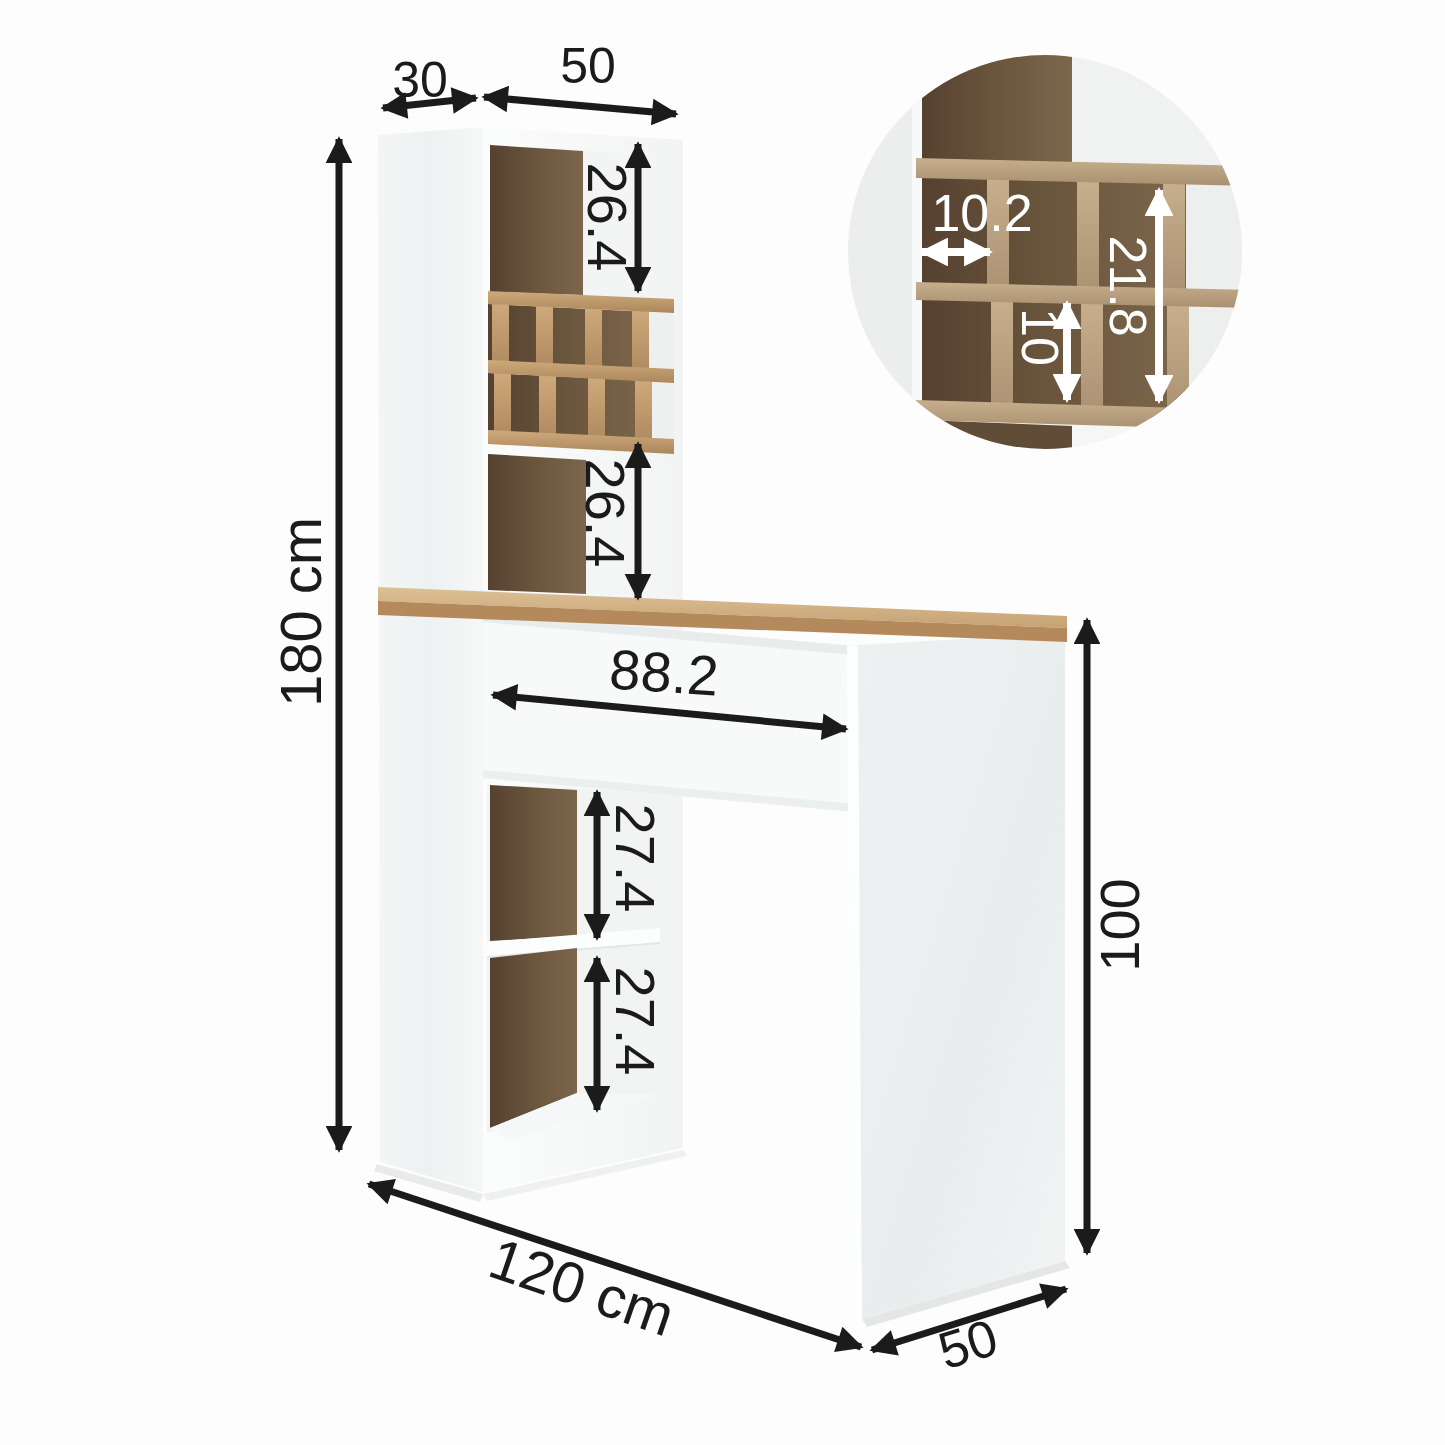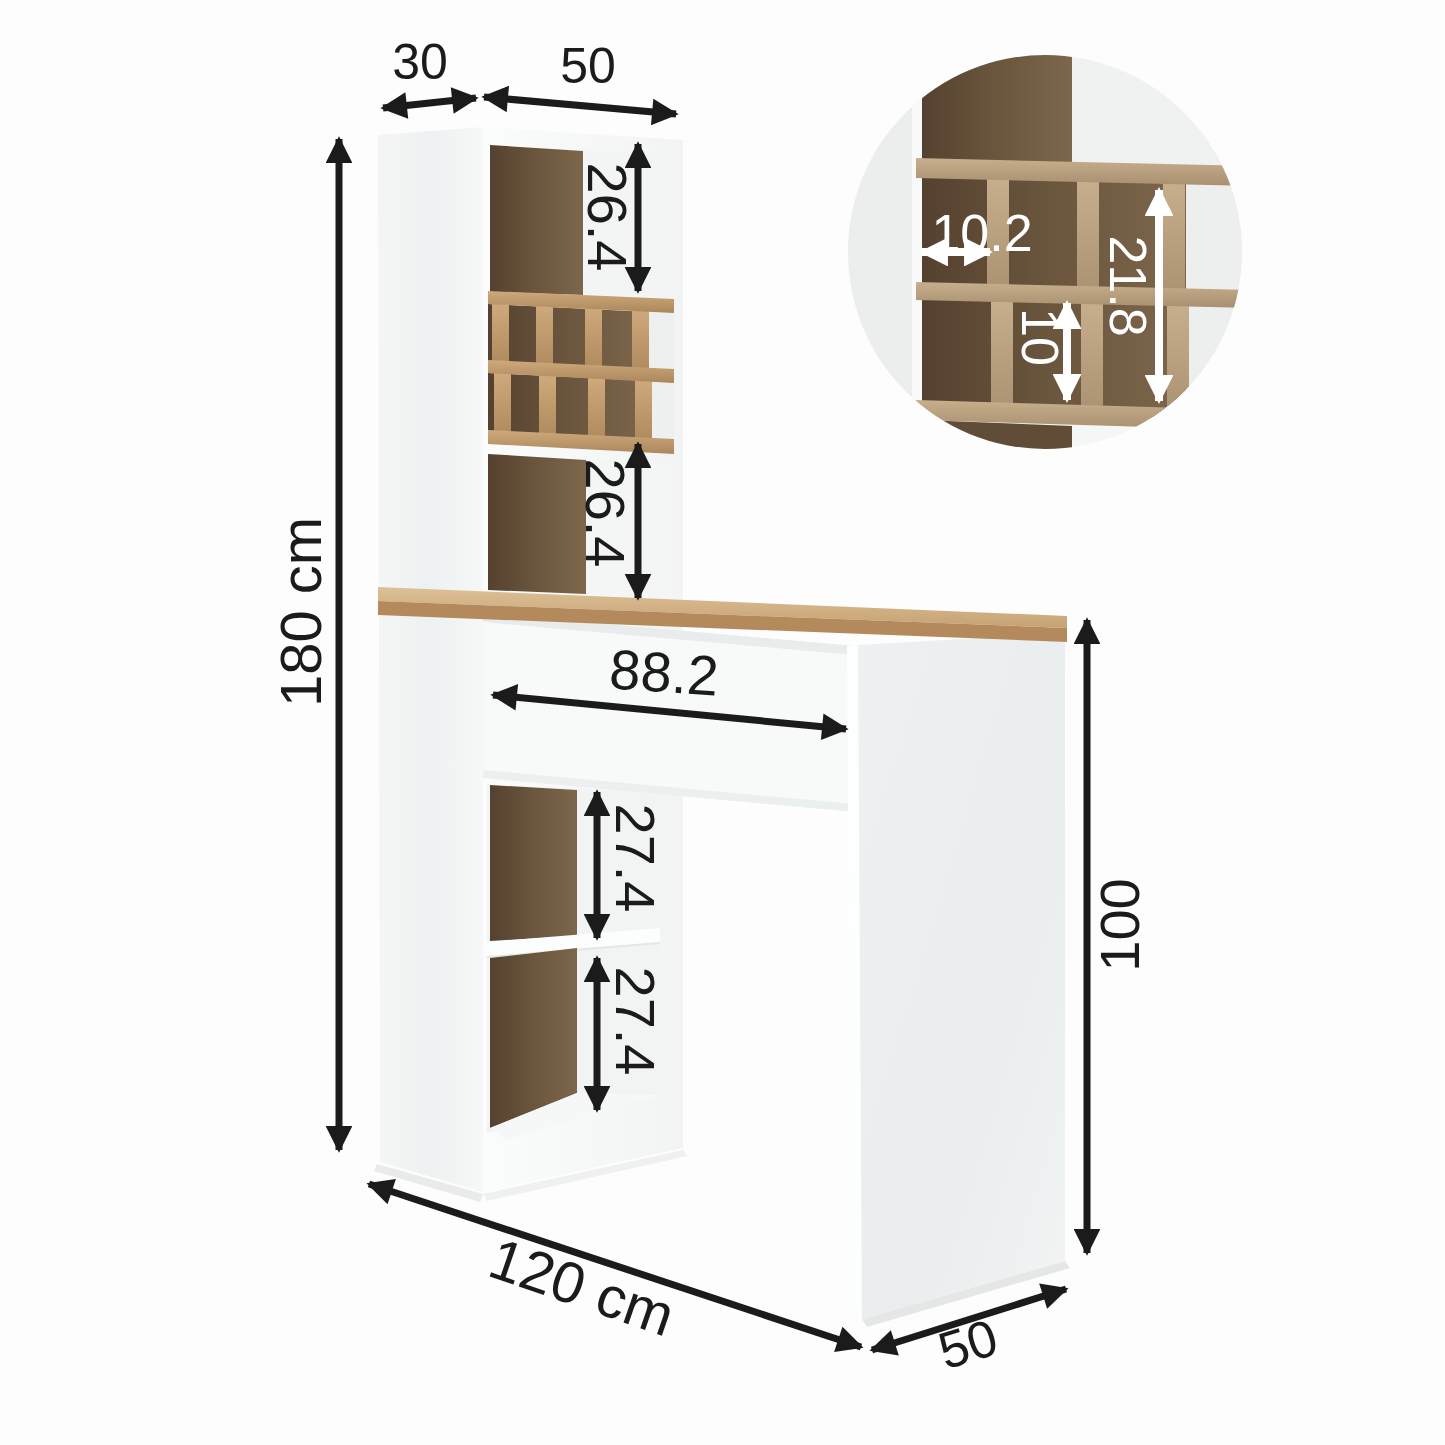--- a/index.html
+++ b/index.html
@@ -165,29 +165,29 @@
         <polygon points="916,400 1250,410 1250,430 916,420"></polygon>
       </g>
       <g stroke="#ffffff" stroke-width="8">
         <line x1="922" y1="252" x2="990" y2="252" marker-start="url(#ahw)" marker-end="url(#ahw)"></line>
         <line x1="1067" y1="303" x2="1067" y2="400" marker-start="url(#ahw)" marker-end="url(#ahw)"></line>
         <line x1="1159" y1="190" x2="1159" y2="401" marker-start="url(#ahw)" marker-end="url(#ahw)"></line>
       </g>
     </g>
   </svg>
 
-  <div class="dim" style="left:420px;top:62px;font-size:50px;">30</div>
+  <div class="dim" style="left:420px;top:80px;font-size:50px;">30</div>
   <div class="dim" style="left:588px;top:66px;font-size:50px;">50</div>
   <div class="dim" style="left:301px;top:612px;font-size:58px;--r:-90deg;">180 cm</div>
   <div class="dim" style="left:607px;top:217px;--r:90deg;">26.4</div>
   <div class="dim" style="left:605px;top:513px;--r:90deg;">26.4</div>
   <div class="dim" style="left:664px;top:673px;--r:4deg;">88.2</div>
   <div class="dim" style="left:635px;top:858px;--r:90deg;">27.4</div>
   <div class="dim" style="left:635px;top:1021px;--r:90deg;">27.4</div>
   <div class="dim" style="left:1120px;top:925px;--r:-90deg;">100</div>
   <div class="dim" style="left:582px;top:1287px;font-size:58px;--r:19deg;">120 cm</div>
   <div class="dim" style="left:968px;top:1344px;font-size:52px;--r:-17deg;">50</div>
 
-  <div class="dim white" style="left:982px;top:213px;font-size:52px;margin-top:20px;">10.2</div>
+  <div class="dim white" style="left:982px;top:213px;font-size:52px;">10.2</div>
   <div class="dim white" style="left:1040px;top:337px;font-size:52px;--r:90deg;">10</div>
   <div class="dim white" style="left:1128px;top:286px;font-size:52px;--r:90deg;">21.8</div>
 
 </div>
 
 </body></html>

